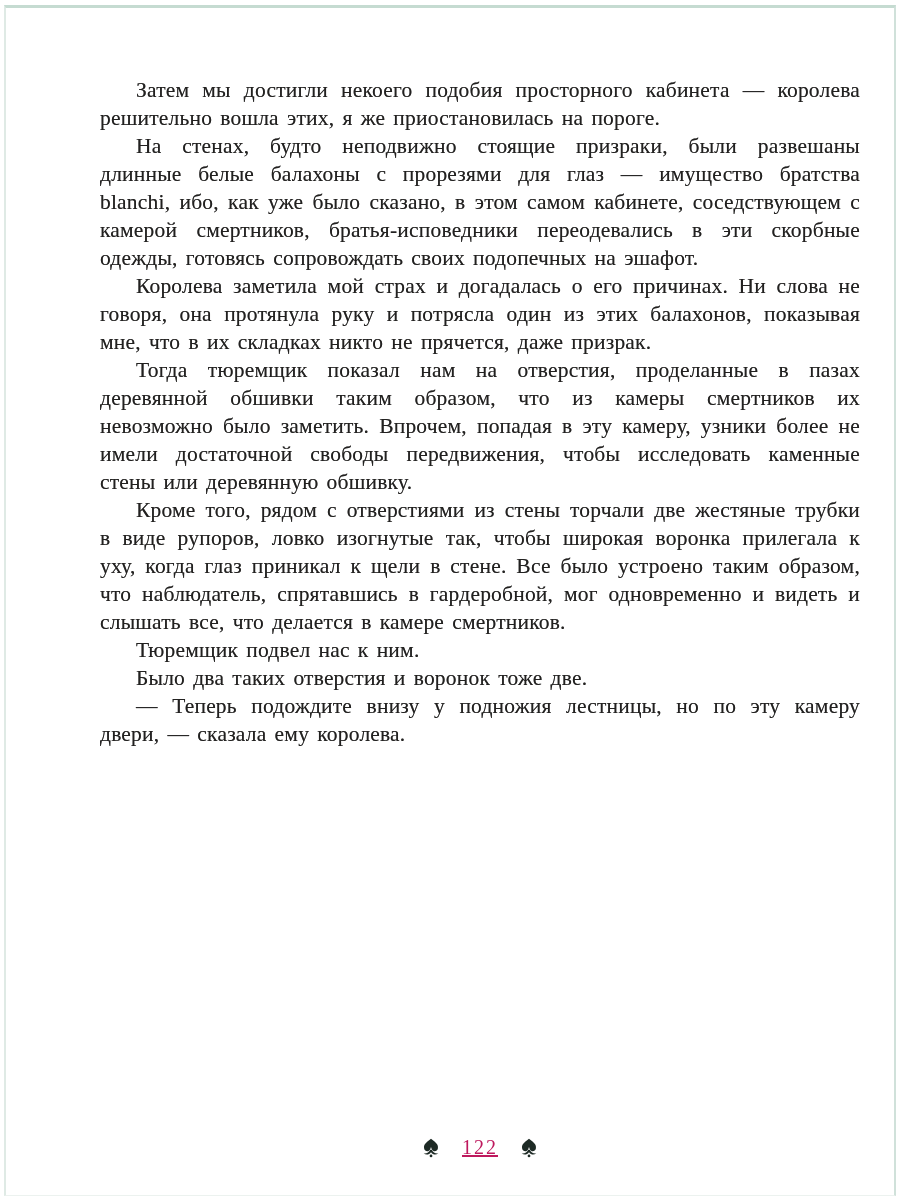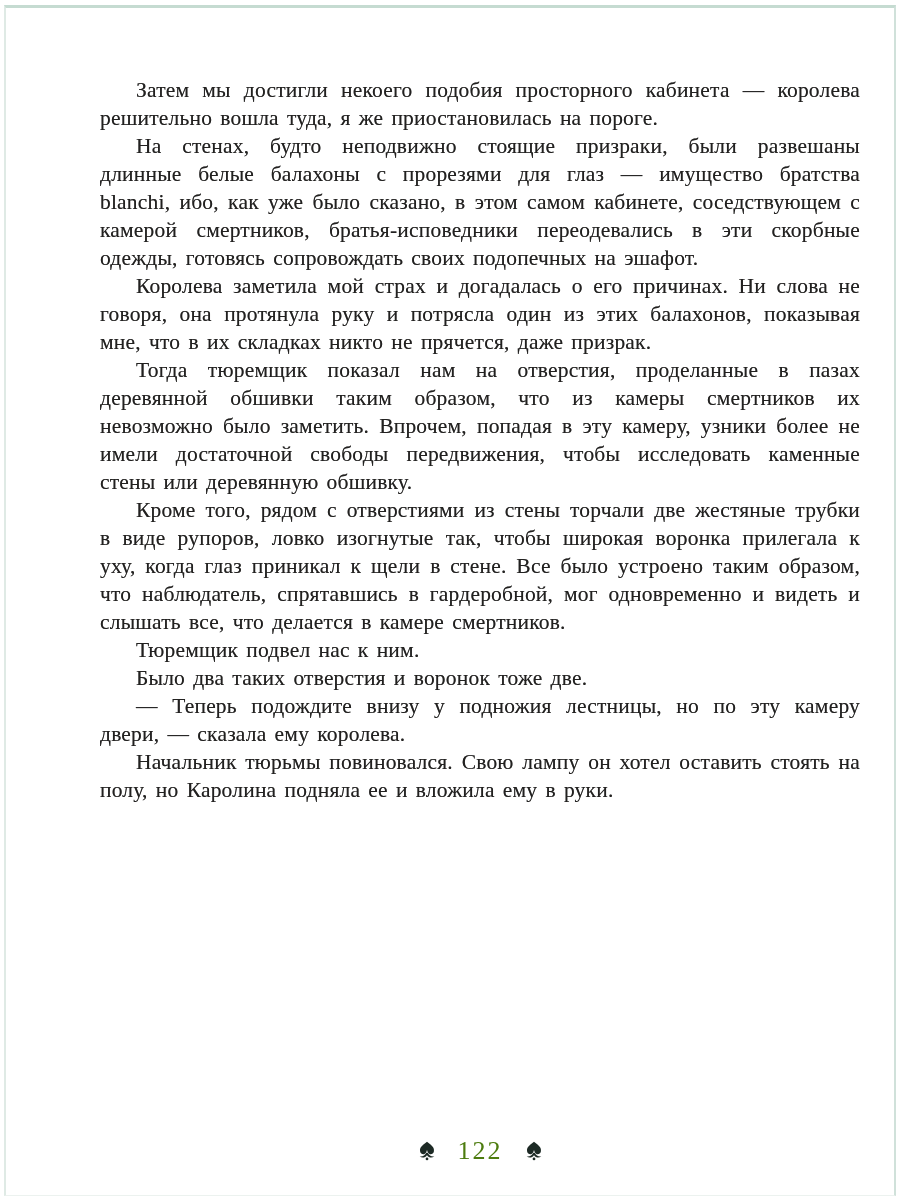--- a/index.html
+++ b/index.html
@@ -49,24 +49,25 @@
     position: absolute;
     left: 100px;
     width: 760px;
     top: 1136px;
     display: flex;
     justify-content: center;
     align-items: center;
     gap: 20px;
   }
   .page-number {
-    font-size: 26px;
+    font-size: 20px;
     letter-spacing: 2px;
-    color: #4d7c0f;
+    color: #be185d;
     font-weight: 400;
+    text-decoration: underline;
   }
   .fleuron {
     width: 22px;
     height: 22px;
     display: inline-block;
   }
   .fleuron svg {
     width: 100%;
     height: 100%;
     fill: #1d2a25;
@@ -74,29 +75,28 @@
   .fleuron.mirrored svg {
     transform: scaleX(-1);
   }
 </style>
 </head>
 <body>
 
 <div class="scan-frame"></div>
 
 <div class="page-body">
-  <p>Затем мы достигли некоего подобия просторного кабинета — королева решительно вошла туда, я же приостановилась на пороге.</p>
+  <p>Затем мы достигли некоего подобия просторного кабинета — королева решительно вошла этих, я же приостановилась на пороге.</p>
   <p>На стенах, будто неподвижно стоящие призраки, были развешаны длинные белые балахоны с прорезями для глаз — имущество братства blanchi, ибо, как уже было сказано, в этом самом кабинете, соседствующем с камерой смертников, братья-исповедники переодевались в эти скорбные одежды, готовясь сопровождать своих подопечных на эшафот.</p>
   <p>Королева заметила мой страх и догадалась о его причинах. Ни слова не говоря, она протянула руку и потрясла один из этих балахонов, показывая мне, что в их складках никто не прячется, даже призрак.</p>
   <p>Тогда тюремщик показал нам на отверстия, проделанные в пазах деревянной обшивки таким образом, что из камеры смертников их невозможно было заметить. Впрочем, попадая в эту камеру, узники более не имели достаточной свободы передвижения, чтобы исследовать каменные стены или деревянную обшивку.</p>
   <p>Кроме того, рядом с отверстиями из стены торчали две жестяные трубки в виде рупоров, ловко изогнутые так, чтобы широкая воронка прилегала к уху, когда глаз приникал к щели в стене. Все было устроено таким образом, что наблюдатель, спрятавшись в гардеробной, мог одновременно и видеть и слышать все, что делается в камере смертников.</p>
   <p>Тюремщик подвел нас к ним.</p>
   <p>Было два таких отверстия и воронок тоже две.</p>
   <p>— Теперь подождите внизу у подножия лестницы, но по эту камеру двери, — сказала ему королева.</p>
-  <p>Начальник тюрьмы повиновался. Свою лампу он хотел оставить стоять на полу, но Каролина подняла ее и вложила ему в руки.</p>
 </div>
 
 <div class="footer">
   <span class="fleuron">
     <svg viewBox="0 0 24 24" aria-hidden="true">
       <path d="M12 2 C 8.5 5, 3.5 7.5, 4.5 12.5 C 5.2 16, 9.5 16.5, 11 13.5 C 11.5 12.5, 12 11.5, 12 10.5 C 12 11.5, 12.5 12.5, 13 13.5 C 14.5 16.5, 18.8 16, 19.5 12.5 C 20.5 7.5, 15.5 5, 12 2 Z"></path>
       <path d="M11.2 14 C 10 17, 7 18.5, 4 18 C 6.5 19.8, 10 19.5, 11.6 17.2 L 12 16.3 L 12.4 17.2 C 14 19.5, 17.5 19.8, 20 18 C 17 18.5, 14 17, 12.8 14 Z"></path>
       <circle cx="12" cy="20.6" r="1.5"></circle>
     </svg>
   </span>

